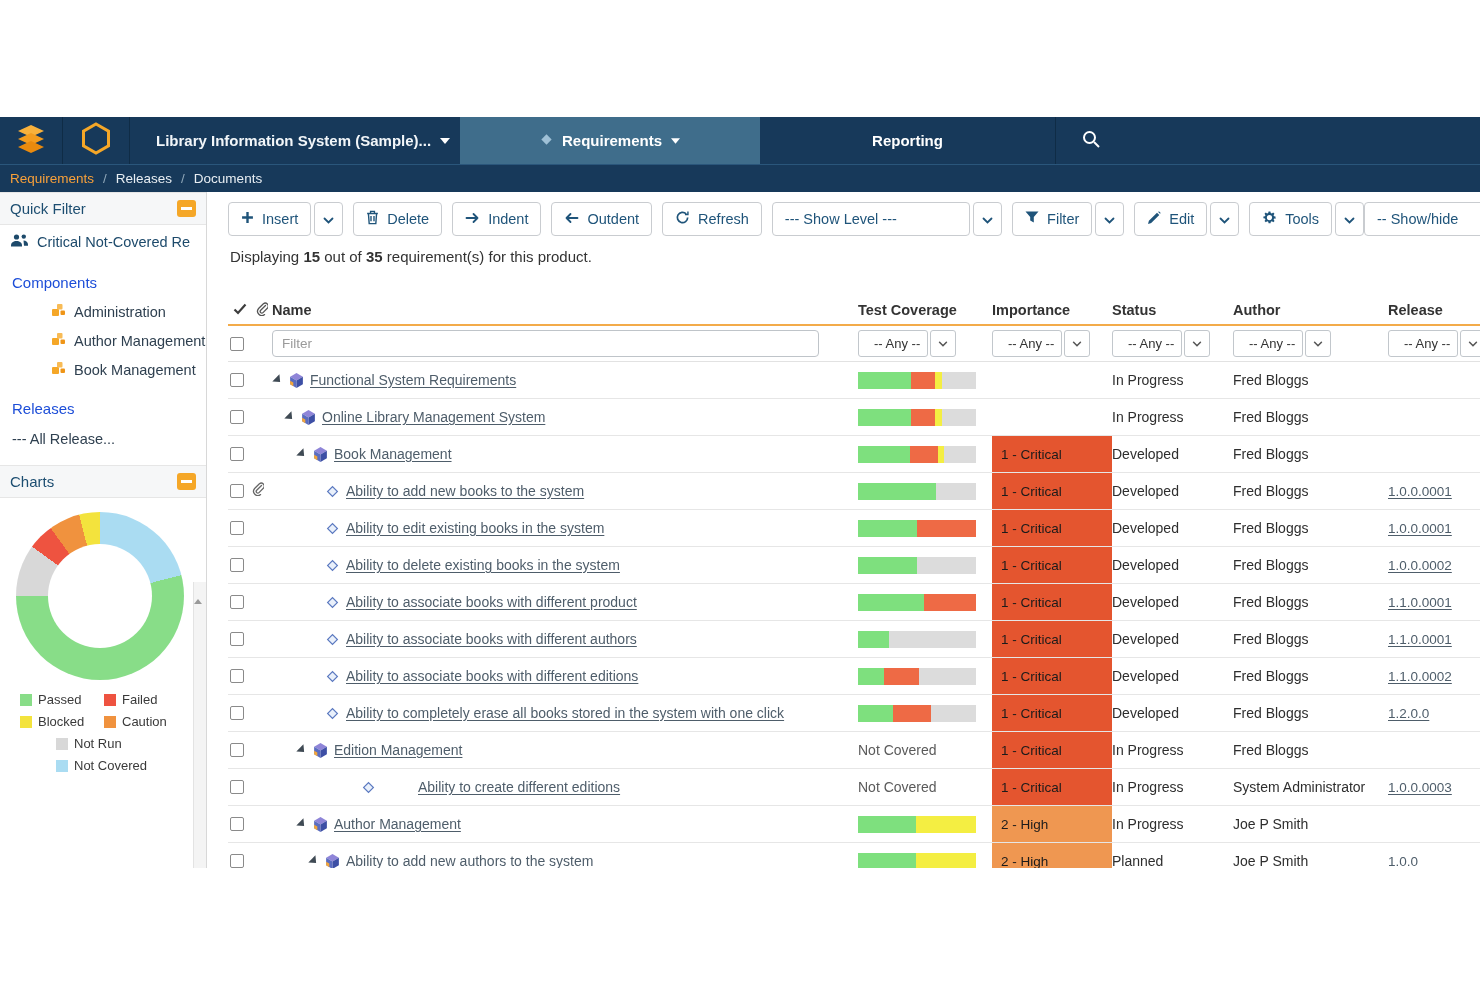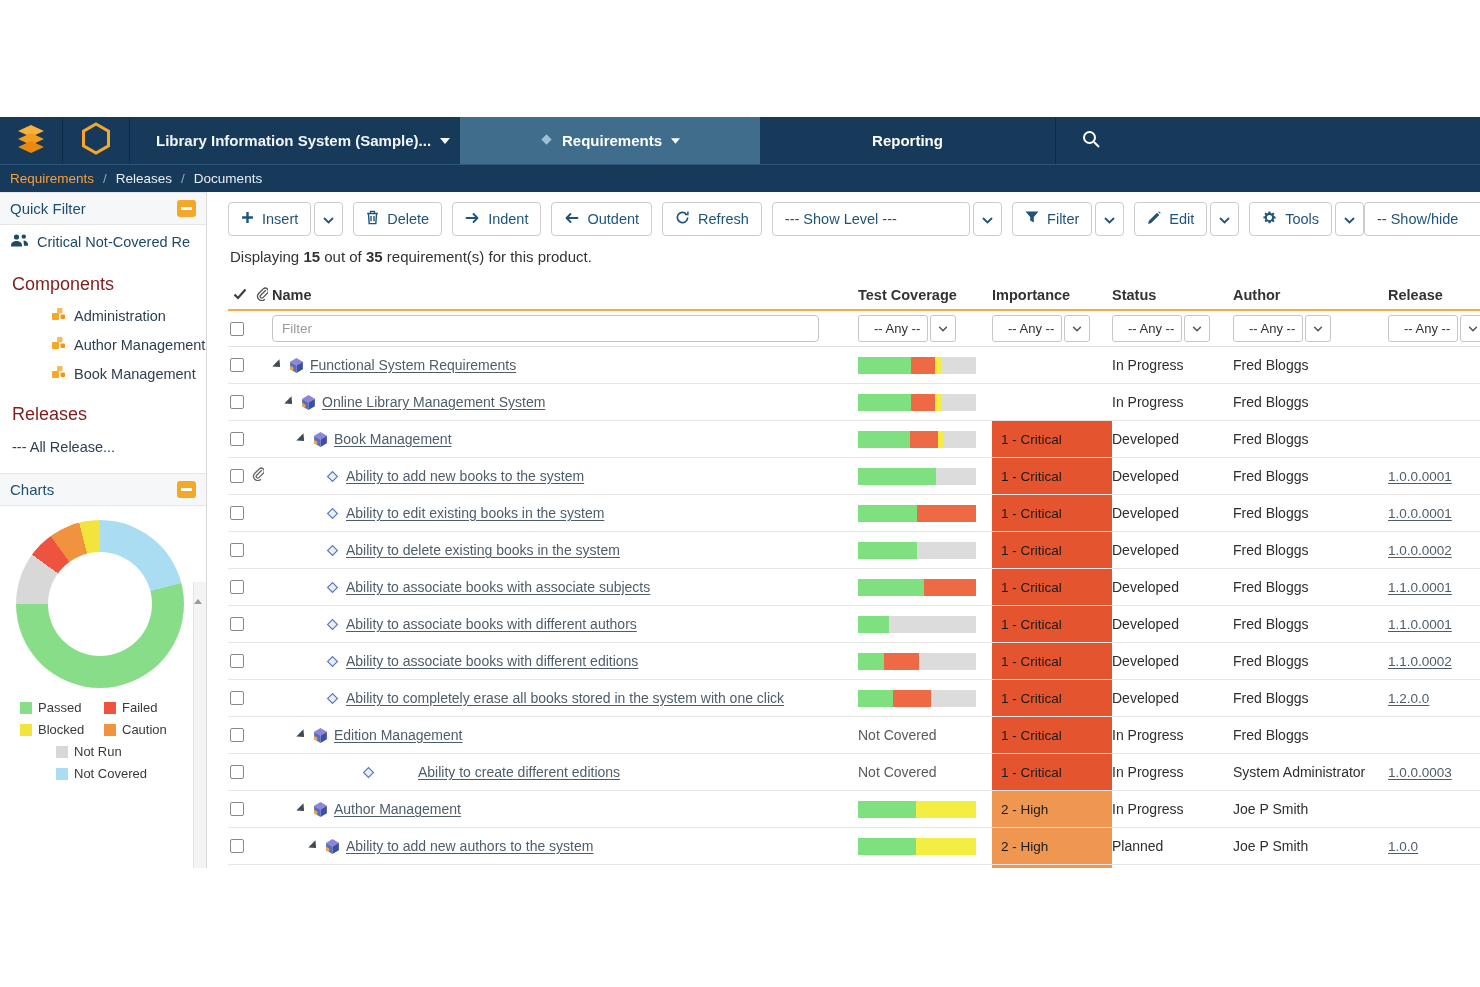--- a/index.html
+++ b/index.html
@@ -26,21 +26,21 @@
   
   .content { display:flex; height:676px; }
   .sidebar { width:207px; border-right:1px solid #d8d8d8; overflow:hidden; position:relative; }
   .main { width:1273px; padding:10px 0 0 21px; position:relative; }
 
   
   .side-header { background:#f6f7f8; border-top:1px solid #e6e6e6; border-bottom:1px solid #e6e6e6; padding:7px 10px; display:flex; justify-content:space-between; align-items:flex-end; color:#1d4e71; font-size:15px; }
   .minus-box { width:19px; height:17px; background:#f5a728; border-radius:3px; position:relative; cursor:pointer; }
   .minus-box::after { content:""; position:absolute; left:4px; right:4px; top:7px; height:3px; background:#fff; }
   .side-item { display:flex; gap:8px; align-items:center; padding:8px 10px; font-size:14.5px; color:#1d4a6b; white-space:nowrap; overflow:hidden; cursor:pointer; }
-  .side-title { padding:16px 12px 6px; font-size:18px; color:#7f1d1d; }
+  .side-title { padding:16px 12px 6px; font-size:15px; color:#1d4ed8; }
   .comp { color:#2f4050; padding:6px 12px;margin-left:39px; }
   .rel-item { padding:8px 12px; font-size:14.5px; color:#2f4050; cursor:pointer; }
   .donut { width:168px; height:168px; border-radius:50%; margin:14px 0 12px 16px; position:relative; }
   .donut::after { content:""; position:absolute; left:32px; top:32px; width:104px; height:104px; background:#fff; border-radius:50%; }
   .legend { padding:0 6px 0 20px; display:flex; flex-wrap:wrap; }
   .legend-item { display:inline-flex; align-items:center; gap:6px; width:84px; margin-bottom:7px; font-size:13px; color:#3a3a3a; }
   .legend-item.wide { width:100%; padding-left:36px; }
   .swatch { width:12px; height:12px; display:inline-block; }
   .side-scroll { position:absolute; right:0; top:390px; bottom:0; width:13px; background:#f4f4f4; border-left:1px solid #e3e3e3; cursor:pointer; }
   .side-scroll .up { width:0; height:0; border-left:4px solid transparent; border-right:4px solid transparent; border-bottom:5px solid #9a9a9a; margin:5px auto; }
@@ -48,21 +48,21 @@
   
   .toolbar { display:flex; align-items:center; height:34px; margin-bottom:12px; }
   .btn { display:inline-flex; align-items:center; gap:8px; padding:0 12px; height:34px; background:#fff; border:1px solid #c9ccd0; border-radius:4px; color:#1f547a; font-size:14.5px; cursor:pointer; white-space:nowrap; }
   .caret-btn { width:30px; justify-content:center; padding:0; }
   .g3 { margin-left:3px; }
   .g10 { margin-left:10px; }
   .sel-box { width:205px; justify-content:flex-start; cursor:pointer; }
   .showhide { margin-left:auto; width:132px; margin-right:-12px; }
 
   
-  .summary { font-size:15px; color:#333; margin:4px 0 13px 2px; height:20px; }
+  .summary { font-size:15px; color:#333; margin:4px 0 28px 2px; height:20px; }
   .summary b { font-weight:bold; }
 
   
   .grid { display:grid; grid-template-columns:44px 586px 134px 120px 121px 155px 110px; align-items:center; }
   .thead { height:30px; border-bottom:2px solid #f3ab4a; color:#333; font-weight:bold; font-size:14.5px; }
   .thead .hicons { display:flex; gap:9px; align-items:center; padding-left:5px; }
   .frow { height:36px; border-bottom:1px solid #e2e2e2; }
   .filter-input { width:547px; height:27px; border:1px solid #bfc4c9; border-radius:4px; padding:0 9px; font-size:13.5px; color:#333; font-family:"Liberation Sans",sans-serif; }
   .filter-input::placeholder { color:#9a9a9a; }
   .any { display:flex; align-items:center; gap:2px; }
@@ -559,21 +559,21 @@
             <div class="c sel">
               <span class="checkbox"></span>
             </div>
             <div class="c namecell" style="padding-left: 36px;">
               <span class="tree-spacer"></span>
               <span class="req-icon">
                 <svg width="13" height="13" viewBox="0 0 12 12">
                   <rect x="2.8" y="2.8" width="6.4" height="6.4" transform="rotate(45 6 6)" fill="#e9f0fb" stroke="#5b79c0" stroke-width="1.1"></rect>
                 </svg>
               </span>
-              <a class="req-link">Ability to associate books with associate subjects</a>
+              <a class="req-link">Ability to associate books with different product</a>
             </div>
             <div class="c">
               <div class="covbar">
                 <div class="covseg" style="width: 56%; background: rgb(126, 224, 126);"></div>
                 <div class="covseg" style="width: 44%; background: rgb(238, 106, 69);"></div>
               </div>
             </div>
             <div class="c">
               <div class="imp" style="background: rgb(228, 85, 47);">1 - Critical</div>
             </div>

